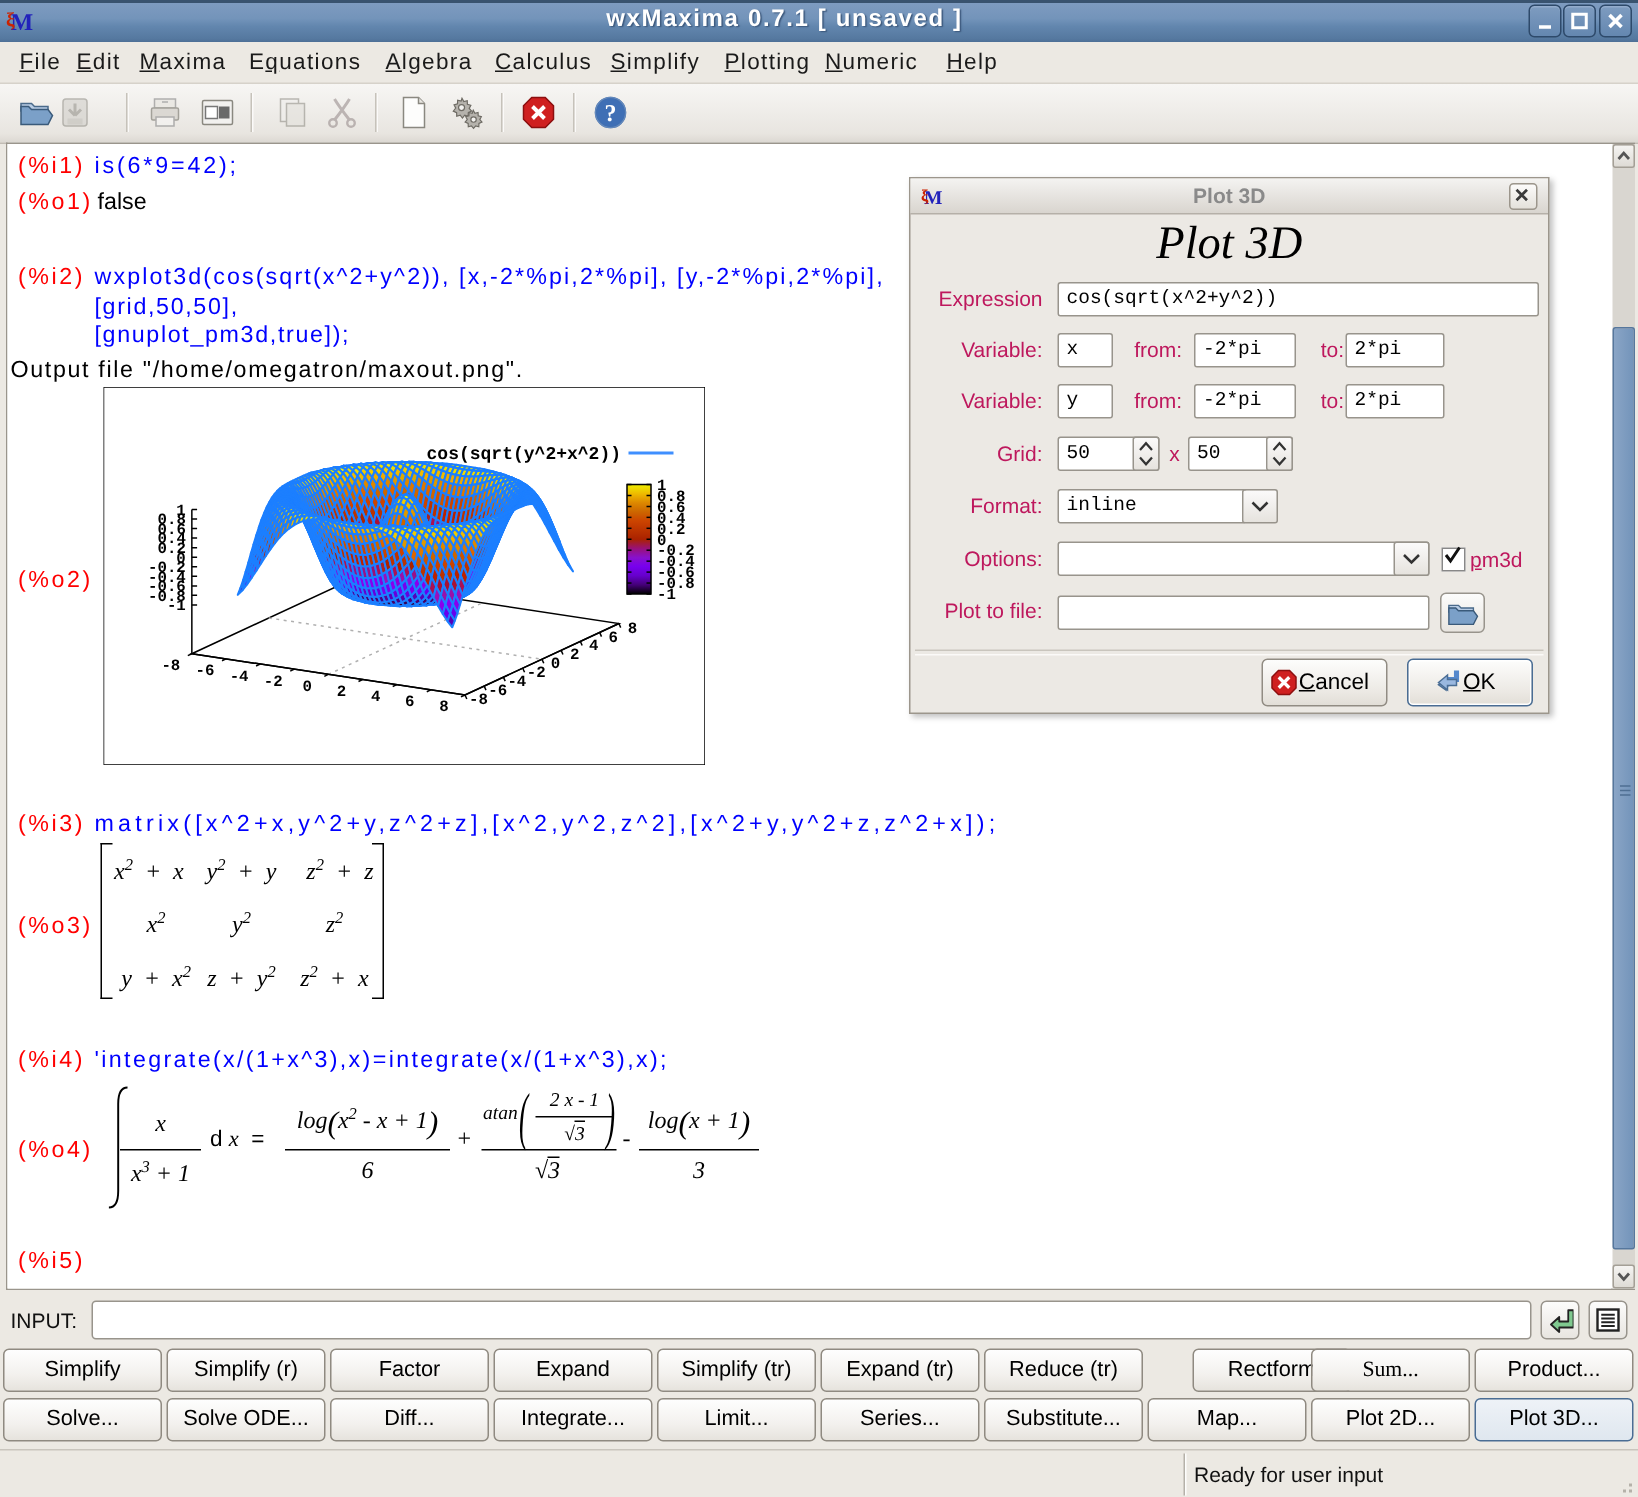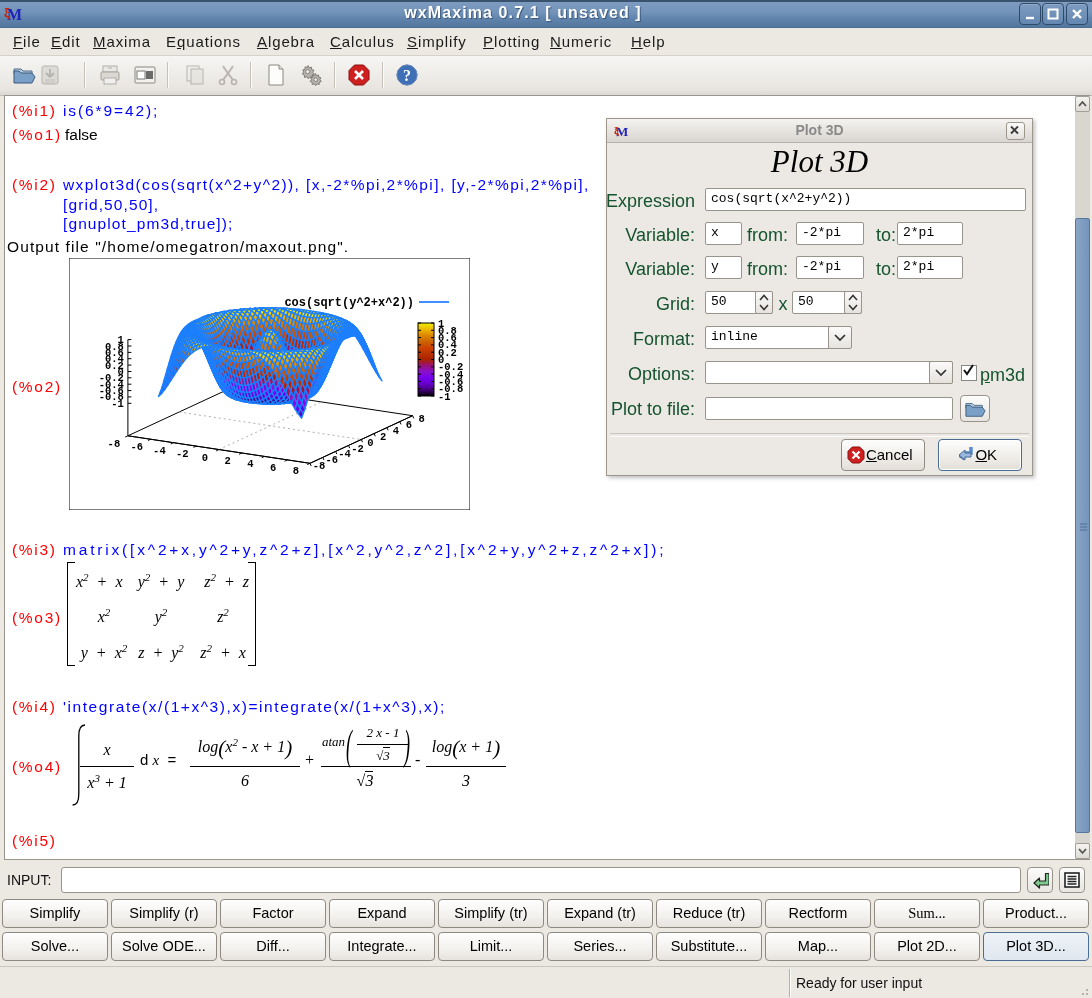--- a/index.html
+++ b/index.html
@@ -45,21 +45,21 @@
 #dialog{left:606px;top:118px;width:427px;height:358px;background:#ece9e4;
   border:1px solid #9c968c;box-sizing:border-box;box-shadow:2px 2px 4px rgba(0,0,0,.25)}
 #dlg-title{left:1px;top:1px;width:425px;height:23px;
   background:linear-gradient(#f4f3f1,#d9d5cf);border-bottom:1px solid #b5b0a8}
 #dlg-title .t{position:absolute;left:0;top:3px;width:100%;text-align:center;
   color:#8a8a8a;font-weight:bold;font-size:14px}
 #dlg-close{left:400px;top:4px;width:17px;height:16px;border:1px solid #9c968c;border-radius:3px;
   background:linear-gradient(#fcfbfa,#e4e1db)}
 #dlg-head{left:0;top:26px;width:427px;text-align:center;font-family:"Liberation Serif",serif;
   font-style:italic;font-size:31px;color:#000}
-.dlab{font-size:18px;color:#14532d;text-align:right;position:absolute}
+.dlab{font-size:14px;color:#be185d;text-align:right;position:absolute}
 .dfield{position:absolute;background:#fff;border:1px solid #98948c;border-radius:2px;
   box-sizing:border-box;font-family:"Liberation Mono",monospace;font-size:13px;
   padding:2px 0 0 5px;color:#000}
 .combo-btn{position:absolute;border:1px solid #98948c;border-radius:2px;
   background:linear-gradient(#fbfafa,#e6e3de);box-sizing:border-box}
 .dbtn{position:absolute;border:1px solid #918c83;border-radius:4px;
   background:linear-gradient(#fdfdfc,#ece9e4 70%,#e2ded7);font-size:15px;color:#000;
   text-align:center;box-sizing:border-box}
 
 #inputrow{left:0;top:861px;width:1092px;height:37px;background:#ece9e3}
@@ -2581,21 +2581,21 @@
 </div>
 
 <div id="buttons" class="abs" style="left:0;top:899px;width:1092px;height:67px">
     <div class="gbtn" style="left: 2px; top: 0px; width: 106px;">Simplify</div>
     <div class="gbtn" style="left: 111px; top: 0px; width: 106px;">Simplify (r)</div>
     <div class="gbtn" style="left: 220px; top: 0px; width: 106px;">Factor</div>
     <div class="gbtn" style="left: 329px; top: 0px; width: 106px;">Expand</div>
     <div class="gbtn" style="left: 438px; top: 0px; width: 106px;">Simplify (tr)</div>
     <div class="gbtn" style="left: 547px; top: 0px; width: 106px;">Expand (tr)</div>
     <div class="gbtn" style="left: 656px; top: 0px; width: 106px;">Reduce (tr)</div>
-    <div class="gbtn" style="left: 765px; top: 0px; width: 106px;">Rectform</div>
+    <div class="gbtn" style="left: 795px; top: 0px; width: 106px;">Rectform</div>
     <div class="gbtn" style="left: 874px; top: 0px; width: 106px; font-family: Liberation Serif, serif;">Sum...</div>
     <div class="gbtn" style="left: 983px; top: 0px; width: 106px;">Product...</div>
     <div class="gbtn" style="left: 2px; top: 33px; width: 106px;">Solve...</div>
     <div class="gbtn" style="left: 111px; top: 33px; width: 106px;">Solve ODE...</div>
     <div class="gbtn" style="left: 220px; top: 33px; width: 106px;">Diff...</div>
     <div class="gbtn" style="left: 329px; top: 33px; width: 106px;">Integrate...</div>
     <div class="gbtn" style="left: 438px; top: 33px; width: 106px;">Limit...</div>
     <div class="gbtn" style="left: 547px; top: 33px; width: 106px;">Series...</div>
     <div class="gbtn" style="left: 656px; top: 33px; width: 106px;">Substitute...</div>
     <div class="gbtn" style="left: 765px; top: 33px; width: 106px;">Map...</div>

